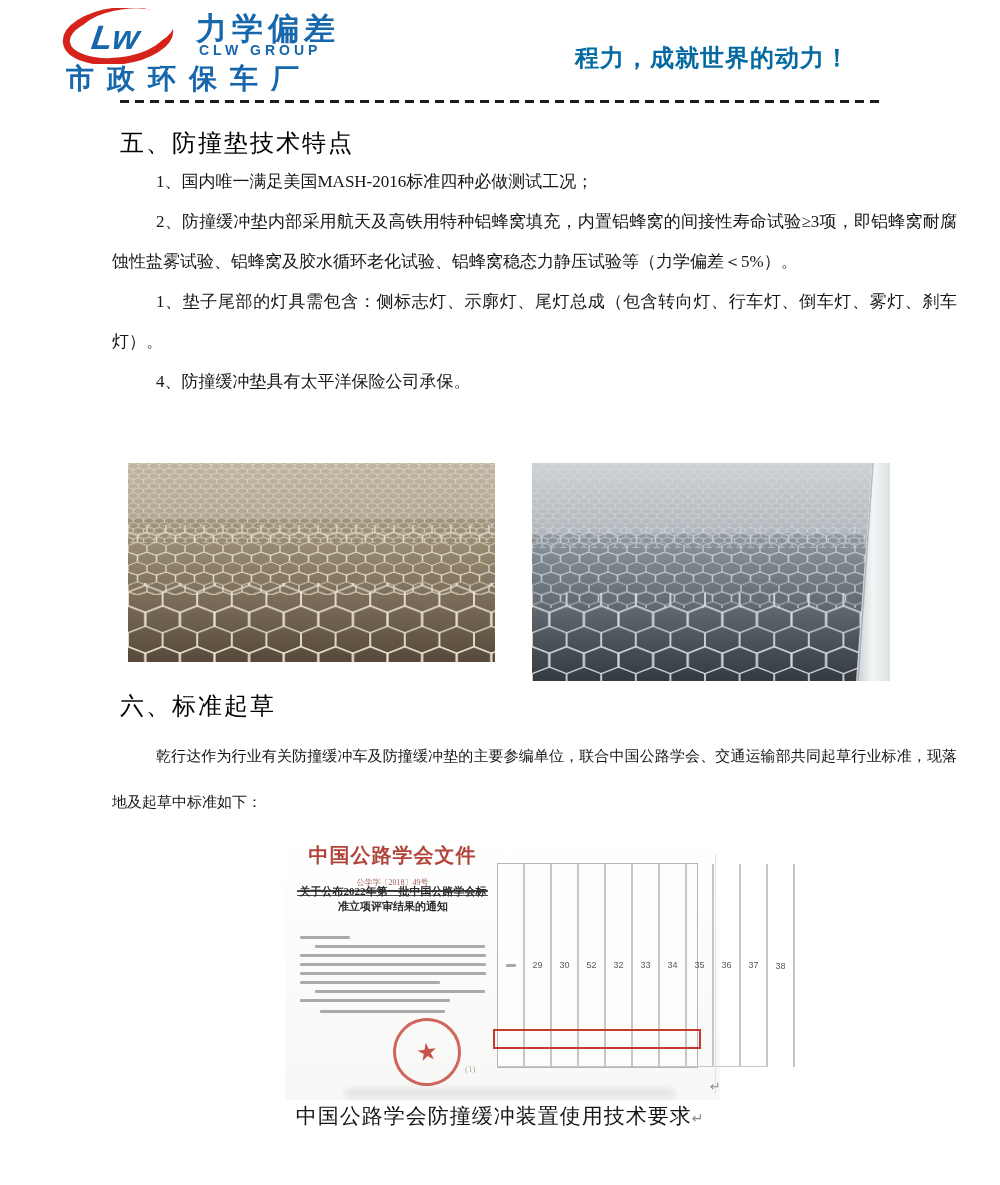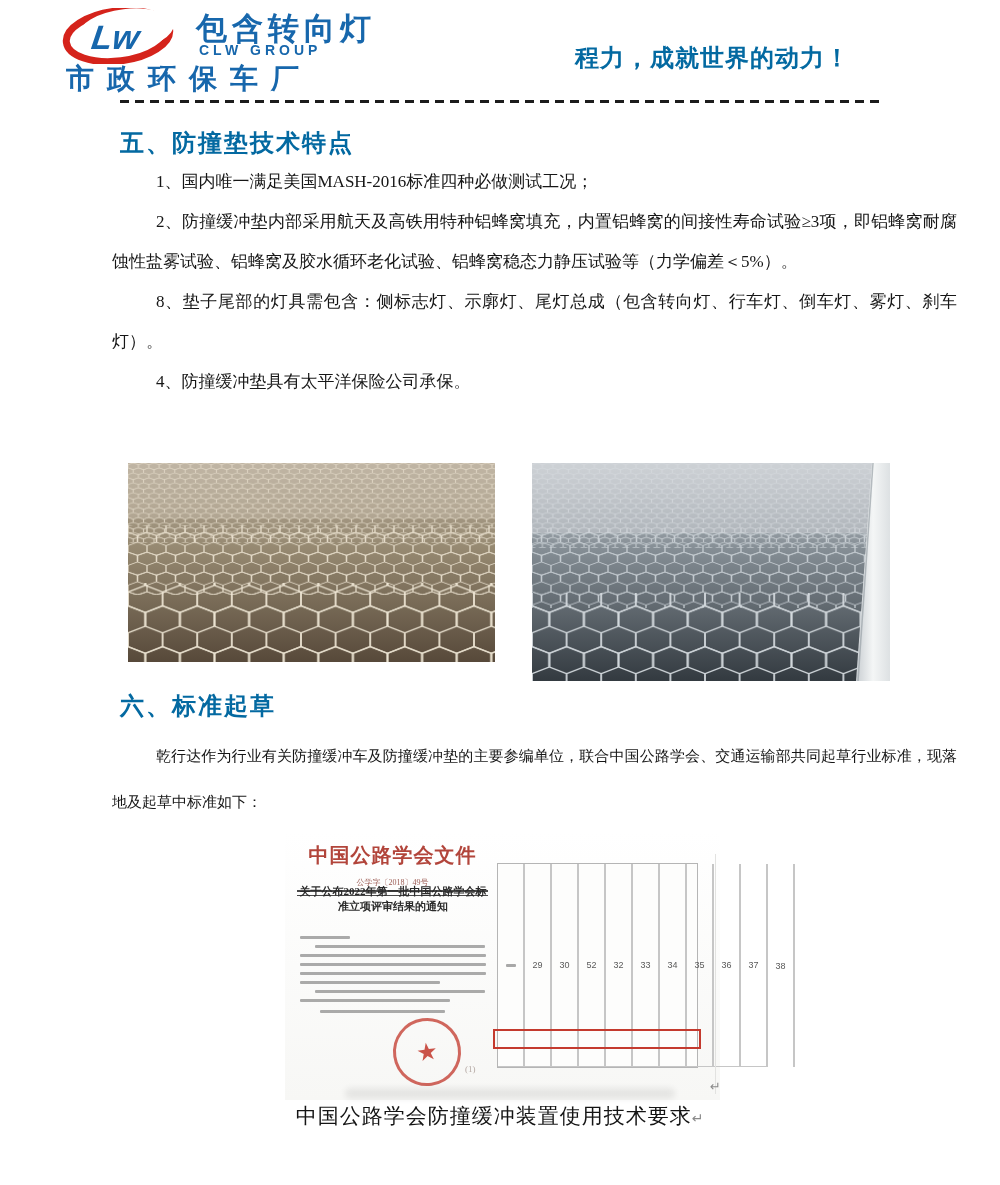--- a/index.html
+++ b/index.html
@@ -12,21 +12,21 @@
   .brand-en{position:absolute;left:199px;top:42px;font-family:"Liberation Sans","DejaVu Sans",sans-serif;
             font-weight:bold;font-size:14px;color:#1767ac;letter-spacing:4px;white-space:nowrap;}
   .sub-brand{position:absolute;left:66px;top:60px;font-family:"Liberation Sans","DejaVu Sans",sans-serif;
             font-weight:900;font-size:28px;color:#1767ac;letter-spacing:13px;white-space:nowrap;}
   .slogan{position:absolute;left:575px;top:42px;font-size:24px;font-weight:bold;color:#0369a1;
           letter-spacing:1px;white-space:nowrap;}
   .divider{position:absolute;left:120px;top:100px;width:763px;height:3px;
            background:repeating-linear-gradient(90deg,#1c1c1c 0 9px,transparent 9px 15px);}
   
   .sec-heading{position:absolute;font-family:"Liberation Sans","DejaVu Sans",sans-serif;
-               font-weight:700;font-size:24px;color:#0369a1;letter-spacing:2px;white-space:nowrap;}
+               font-weight:400;font-size:24px;color:#000000;letter-spacing:2px;white-space:nowrap;}
   .sec5-heading{left:120px;top:127px;}
   .sec6-heading{left:120px;top:690px;}
   .sec5-body{position:absolute;left:112px;top:162px;width:845px;}
   .sec5-body p{margin:0;font-size:17px;line-height:40px;text-align:justify;text-indent:44px;color:#161616;}
   .sec6-para{position:absolute;left:112px;top:733px;width:845px;margin:0;font-size:15px;line-height:46px;
              text-align:justify;text-indent:44px;color:#161616;}
   
   .photo{position:absolute;display:block;}
   .photo-left{left:128px;top:463px;}
   .photo-right{left:532px;top:463px;}
@@ -72,31 +72,31 @@
 </head>
 <body>
 
 <div class="page">
 
   <svg class="logo-svg" width="125" height="56" viewBox="0 0 125 56">
     <ellipse cx="56" cy="28" rx="52" ry="25" fill="none" stroke="#d5231b" stroke-width="7" transform="rotate(-7 56 28)"></ellipse>
     <ellipse cx="64" cy="22" rx="48" ry="21" fill="#ffffff" transform="rotate(-7 64 22)"></ellipse>
     <text x="34" y="41" font-family="Liberation Sans, DejaVu Sans, sans-serif" font-size="34" font-weight="bold" font-style="italic" fill="#1767ac" transform="skewX(-8)">Lw</text>
   </svg>
-  <div class="brand-cn">包含转向灯</div>
+  <div class="brand-cn">力学偏差</div>
   <div class="brand-en">CLW GROUP</div>
   <div class="sub-brand">市政环保车厂</div>
   <div class="slogan">程力，成就世界的动力！</div>
   <div class="divider"></div>
 
   <div class="sec-heading sec5-heading">五、防撞垫技术特点</div>
   <div class="sec5-body">
     <p>1、国内唯一满足美国MASH-2016标准四种必做测试工况；</p>
     <p>2、防撞缓冲垫内部采用航天及高铁用特种铝蜂窝填充，内置铝蜂窝的间接性寿命试验≥3项，即铝蜂窝耐腐蚀性盐雾试验、铝蜂窝及胶水循环老化试验、铝蜂窝稳态力静压试验等（力学偏差＜5%）。</p>
-    <p>8、垫子尾部的灯具需包含：侧标志灯、示廓灯、尾灯总成（包含转向灯、行车灯、倒车灯、雾灯、刹车灯）。</p>
+    <p>1、垫子尾部的灯具需包含：侧标志灯、示廓灯、尾灯总成（包含转向灯、行车灯、倒车灯、雾灯、刹车灯）。</p>
     <p>4、防撞缓冲垫具有太平洋保险公司承保。</p>
   </div>
 
   <svg class="photo photo-left" width="367" height="199" viewBox="0 0 367 199" preserveAspectRatio="none">
     <defs>
       <linearGradient id="hl-bg" x1="0" y1="0" x2="0" y2="1">
         <stop offset="0" stop-color="#b6ab9a"></stop>
           <stop offset="0.45" stop-color="#94876f"></stop>
           <stop offset="1" stop-color="#57493a"></stop>
       </linearGradient>

